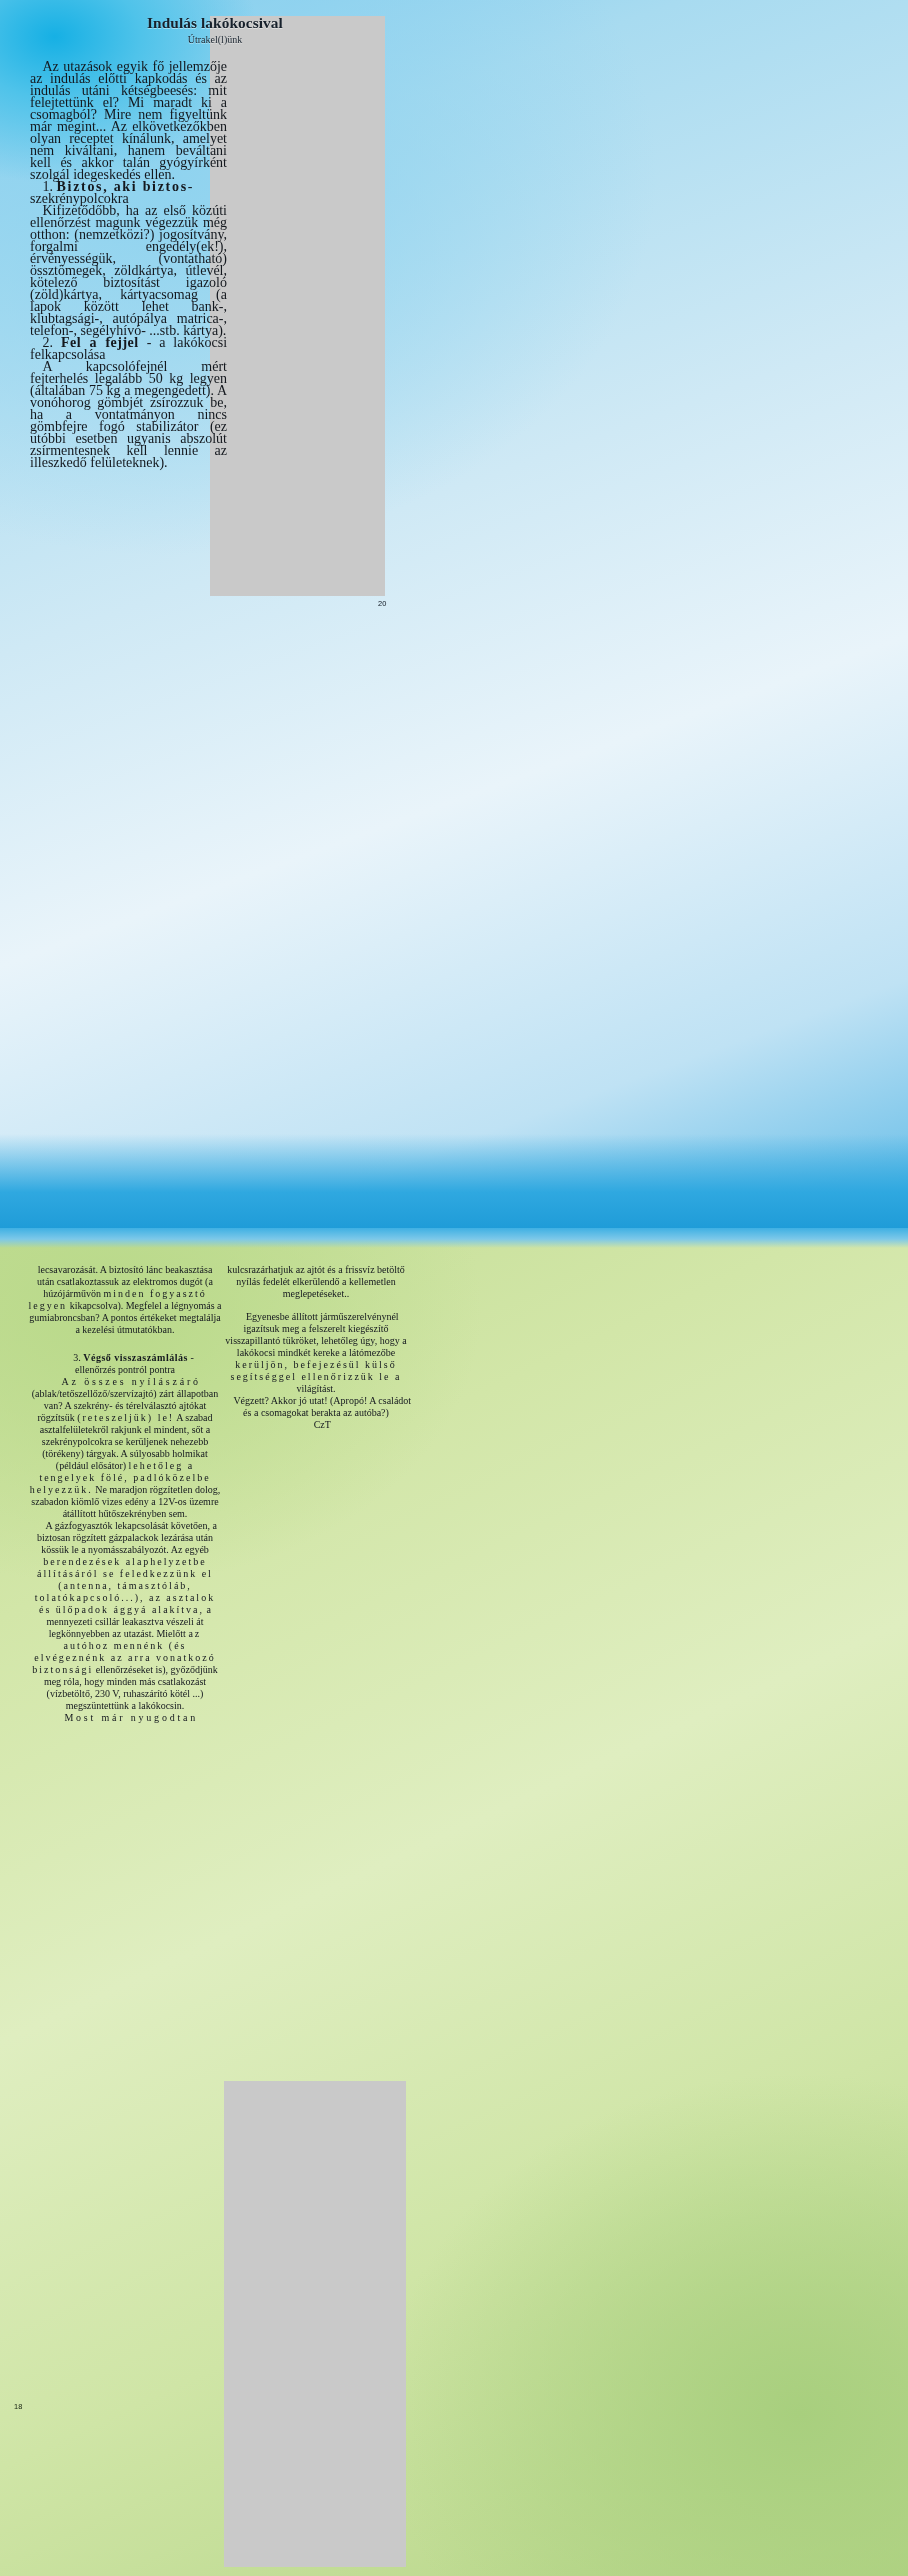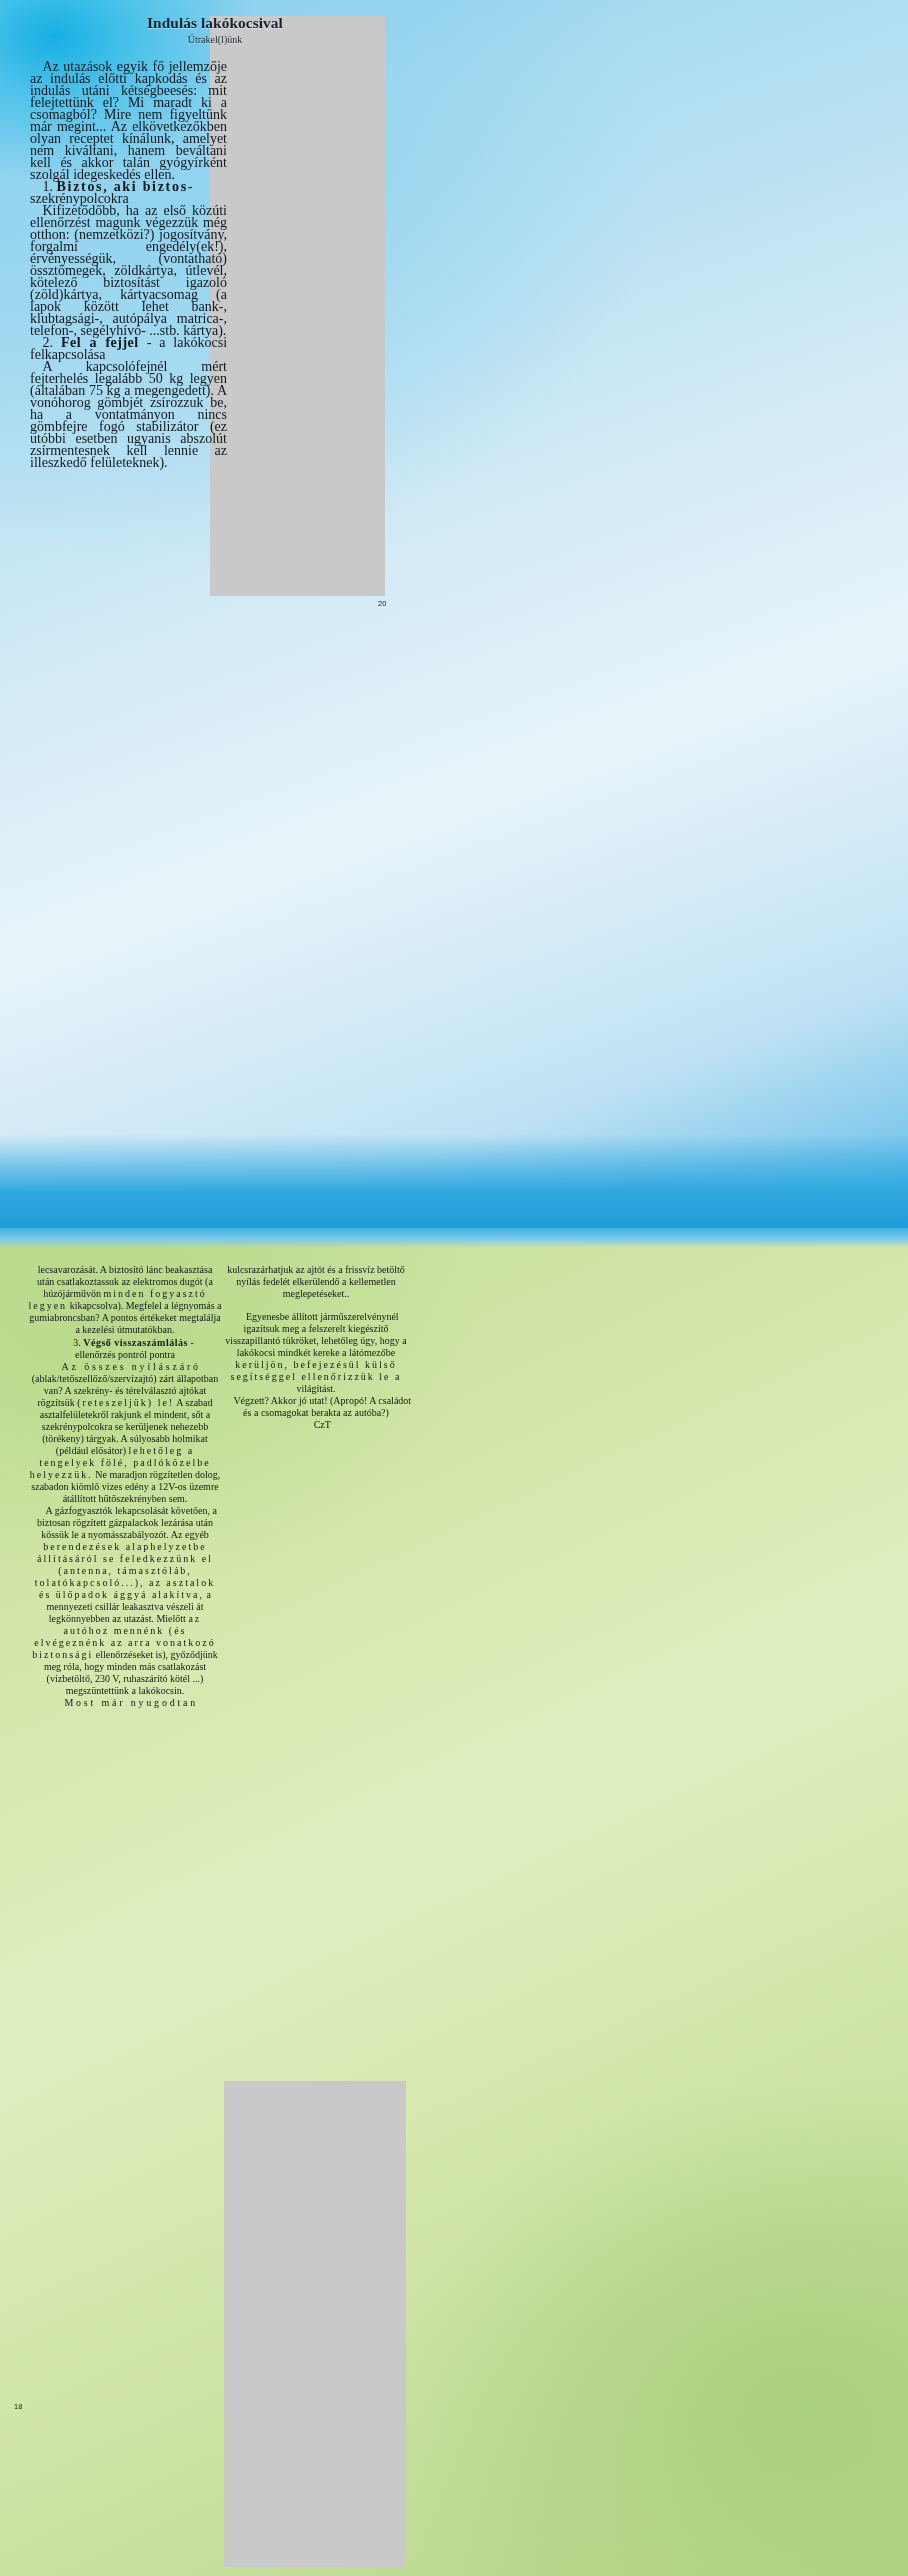--- a/index.html
+++ b/index.html
@@ -129,21 +129,21 @@
   </section>
 
   <section class="page18">
 
     <div class="photo photo18" style="top:853px;"></div>
 
     <div class="col col18l">
 
       <p class="noind"><span>lecsavarozását. A biztosító lánc beakasztása után csatlakoztassuk az elektromos dugót (a húzójárművön </span><span class="spaced">minden fogyasztó legyen</span><span> kikapcsolva). Megfelel a légnyomás a gumiabroncsban? A pontos értékeket megtalálja a kezelési útmutatókban.</span></p>
 
-      <p class="noind" style="margin-top:1px">
+      <p class="noind" style="margin-top:16px">
         <span style="display:inline-block;width:17px"></span><span>3.</span>
         <span class="run-head-tight">Végső visszaszámlálás</span>
         <span>-</span><br>
         <span>ellenőrzés pontról pontra</span>
       </p>
 
       <p><span class="spaced-lg">Az összes nyílászáró</span><span> (ablak/tetőszellőző/szervízajtó) zárt állapotban van? A szekrény- és térelválasztó ajtókat rögzítsük </span><span class="spaced">(reteszeljük) le!</span><span> A szabad asztalfelületekről rakjunk el mindent, sőt a szekrénypolcokra se kerüljenek nehezebb (törékeny) tárgyak. A súlyosabb holmikat (például elősátor) </span><span class="spaced">lehetőleg a tengelyek fölé, padlóközelbe helyezzük.</span><span> Ne maradjon rögzítetlen dolog, szabadon kiömlő vizes edény a 12V-os üzemre átállított hűtőszekrényben sem.</span></p>
 
       <p><span>A gázfogyasztók lekapcsolását követően, a biztosan rögzített gázpalackok lezárása után kössük le a nyomásszabályozót. Az egyéb </span><span class="spaced">berendezések alaphelyzetbe állításáról se feledkezzünk el (antenna, támasztóláb, tolatókapcsoló...), az asztalok és ülőpadok ággyá alakítva,</span><span> a mennyezeti csillár leakasztva vészeli át legkönnyebben az utazást. Mielőtt </span><span class="spaced">az autóhoz mennénk (és elvégeznénk az arra vonatkozó biztonsági</span><span> ellenőrzéseket is), győződjünk meg róla, hogy minden más csatlakozást (vízbetöltő, 230 V, ruhaszárító kötél ...) megszüntettünk a lakókocsin.</span></p>
 

